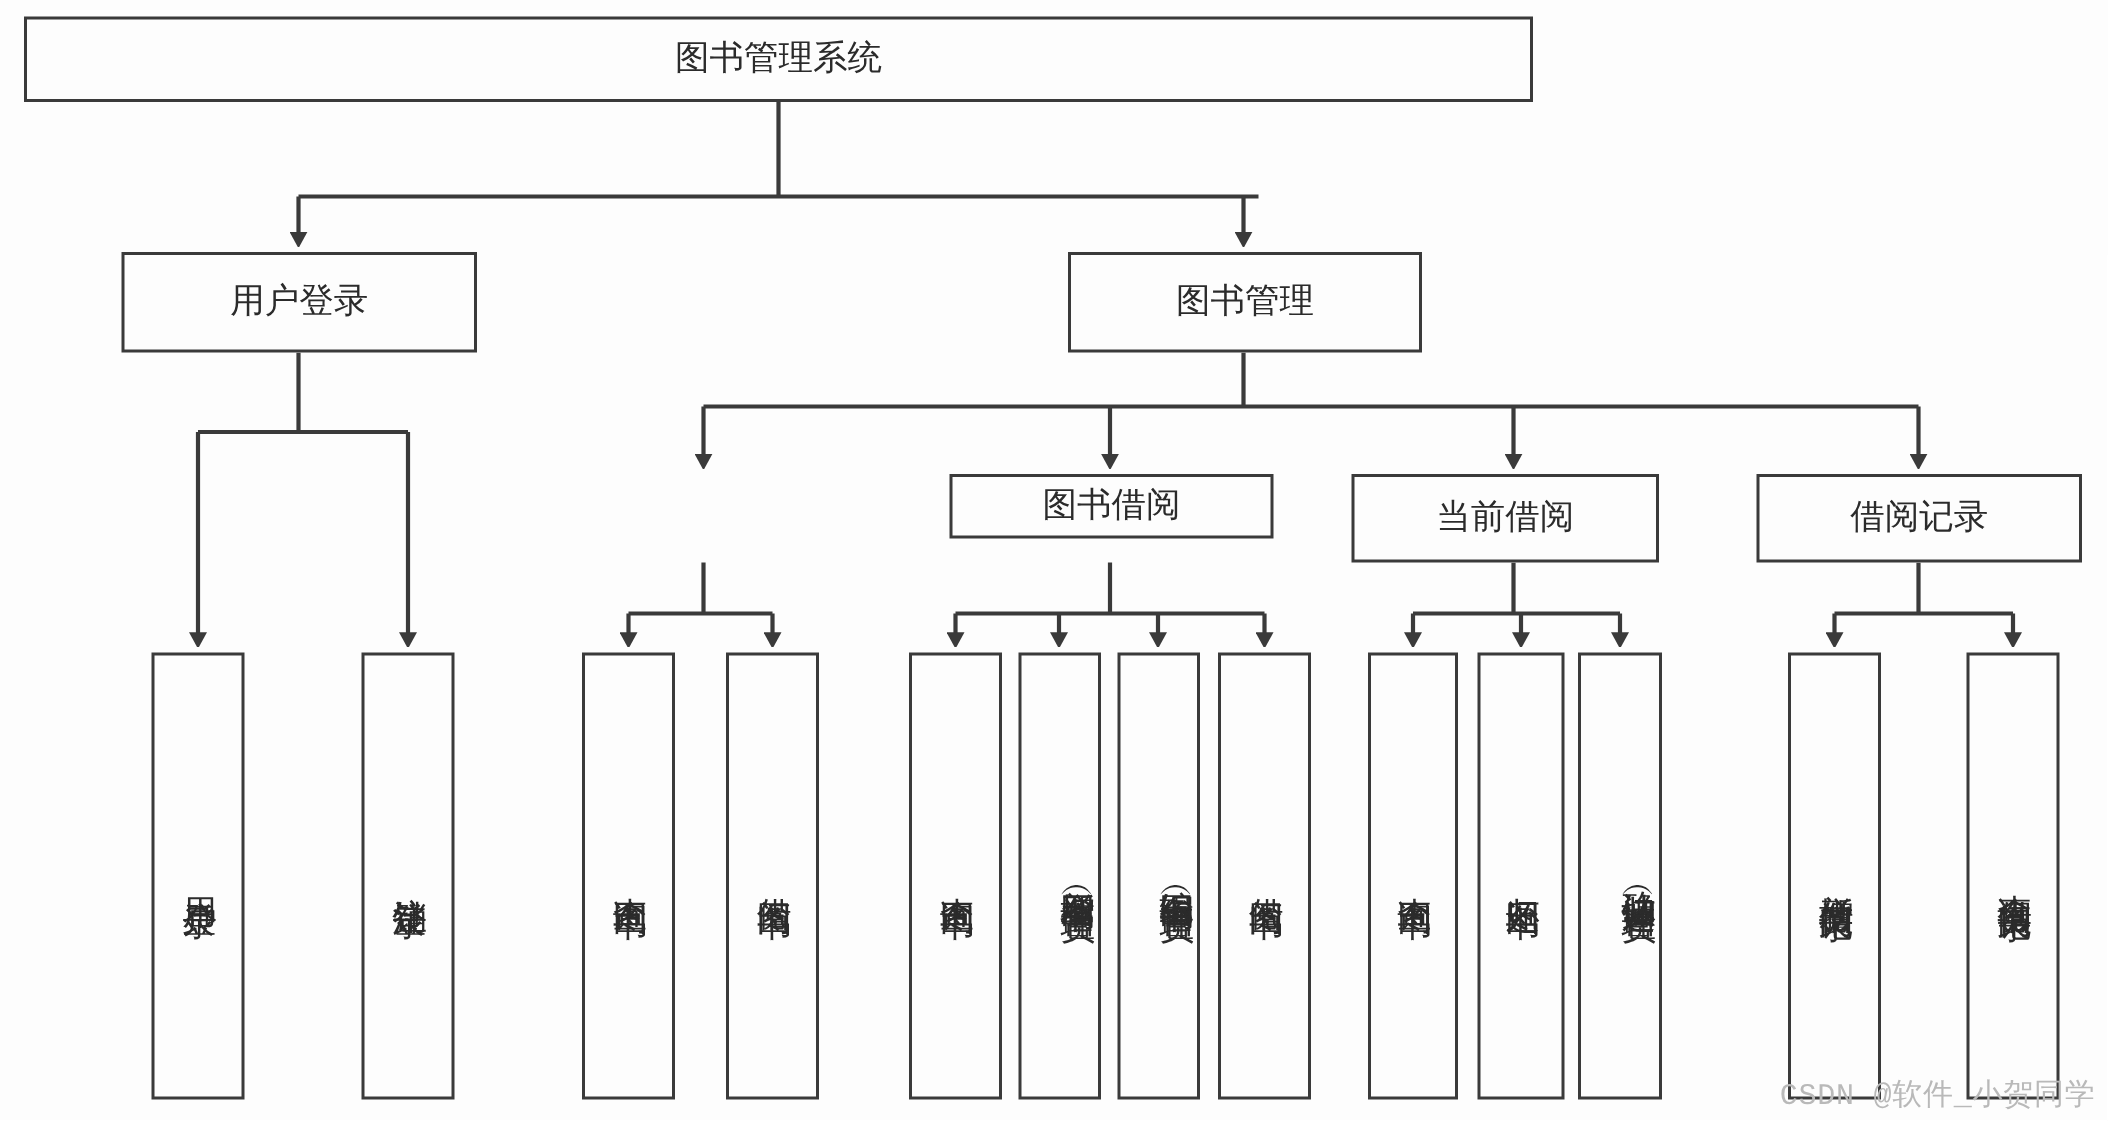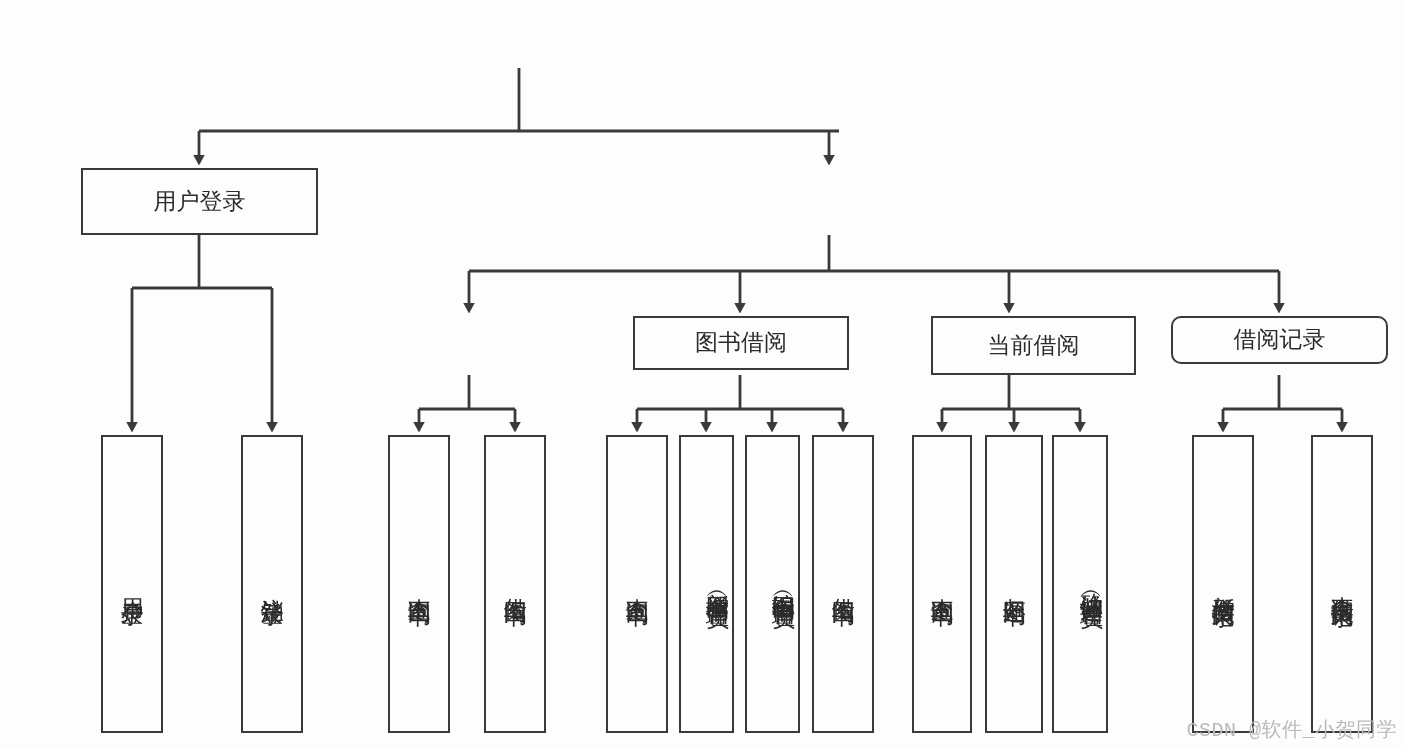--- a/index.html
+++ b/index.html
@@ -113,26 +113,28 @@
       <path d="M1014,409 L1014,423" marker-end="url(#arrow)"></path>
       <path d="M1080,409 L1080,423" marker-end="url(#arrow)"></path>
 
       <path d="M1279,375 L1279,409"></path>
       <path d="M1223,409 L1342,409"></path>
       <path d="M1223,409 L1223,423" marker-end="url(#arrow)"></path>
       <path d="M1342,409 L1342,423" marker-end="url(#arrow)"></path>
     </g>
   </svg>
 
+  <div class="node horizontal" id="node-root" style="left: 16px; top: 11px; width: 1006px; height: 57px;">图书管理系统</div>
 
   <div class="node horizontal" id="node-l2-0" style="left: 81px; top: 168px; width: 237px; height: 67px;">用户登录</div>
+  <div class="node horizontal" id="node-l2-1" style="left: 712px; top: 168px; width: 236px; height: 67px;">图书管理</div>
 
-  <div class="node horizontal" id="node-l3-1" style="left: 633px; top: 316px; width: 216px; height: 54px; text-align: right;">图书借阅</div>
-  <div class="node horizontal" id="node-l3-2" style="left: 901px; top: 316px; width: 205px; height: 59px; margin-left: 30px;">当前借阅</div>
-  <div class="node horizontal" id="node-l3-3" style="left: 1171px; top: 316px; width: 217px; height: 48px; border-radius: 10px;">借阅记录</div>
+  <div class="node horizontal" id="node-l3-1" style="left: 633px; top: 316px; width: 216px; height: 43px; text-align: right;">图书借阅</div>
+  <div class="node horizontal" id="node-l3-2" style="left: 901px; top: 316px; width: 205px; height: 59px;">当前借阅</div>
+  <div class="node horizontal" id="node-l3-3" style="left: 1171px; top: 316px; width: 217px; height: 59px;">借阅记录</div>
 
   <div class="node vertical" id="node-leaf-0" style="left: 101px; top: 435px; width: 62px; height: 298px;">用户登录</div>
   <div class="node vertical" id="node-leaf-1" style="left: 241px; top: 435px; width: 62px; height: 298px;">注销登录</div>
   <div class="node vertical" id="node-leaf-2" style="left: 388px; top: 435px; width: 62px; height: 298px;">查询图书</div>
   <div class="node vertical" id="node-leaf-3" style="left: 484px; top: 435px; width: 62px; height: 298px;">借阅图书</div>
   <div class="node vertical" id="node-leaf-4" style="left: 606px; top: 435px; width: 62px; height: 298px;">查询图书</div>
   <div class="node vertical align-top" id="node-leaf-5" style="left: 679px; top: 435px; width: 55px; height: 298px;">新增图书（管理员）</div>
   <div class="node vertical align-top" id="node-leaf-6" style="left: 745px; top: 435px; width: 55px; height: 298px;">编辑图书（管理员）</div>
   <div class="node vertical" id="node-leaf-7" style="left: 812px; top: 435px; width: 62px; height: 298px;">借阅图书</div>
   <div class="node vertical" id="node-leaf-8" style="left: 912px; top: 435px; width: 60px; height: 298px;">查询图书</div>

